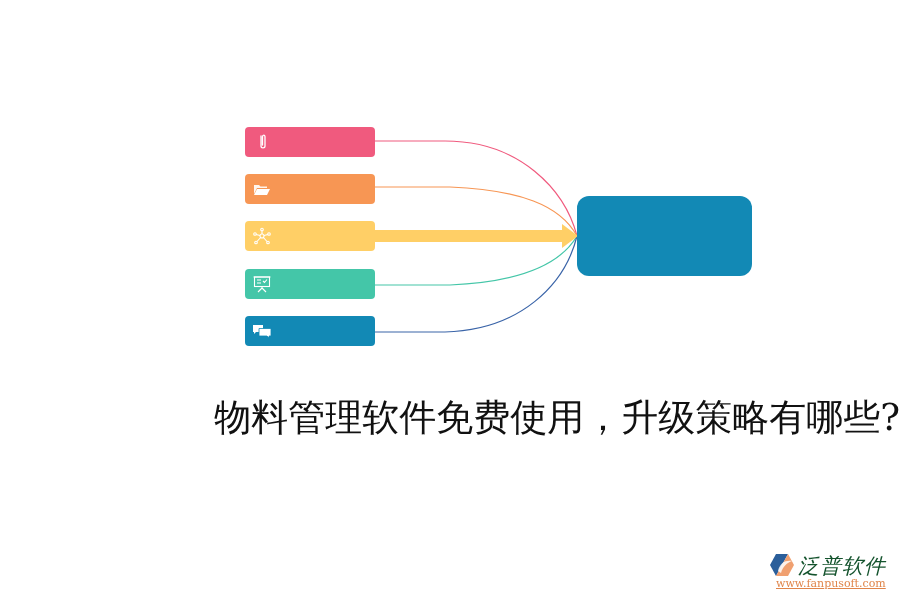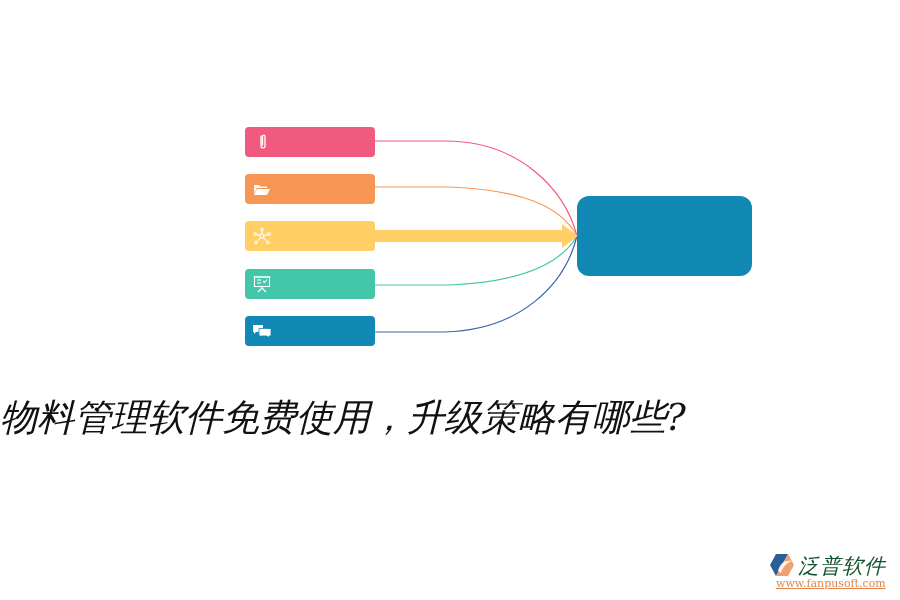--- a/index.html
+++ b/index.html
@@ -1,21 +1,21 @@
 <!DOCTYPE html>
 <html><head>
   <meta charset="utf-8">
   <style>
     html, body { margin:0; padding:0; }
     body { width:900px; height:600px; background:#ffffff; position:relative; overflow:hidden; font-family:"DejaVu Sans", sans-serif; }
     .node { position:absolute; left:245px; width:130px; height:30px; border-radius:4px; }
     .node .icon { position:absolute; left:7px; top:6px; width:20px; height:18px; }
     #links { position:absolute; left:0; top:0; }
     .hub { position:absolute; left:577px; top:196px; width:175px; height:80px; border-radius:12px; }
-    .title { position:absolute; left:0; width:900px; top:393px; text-align:left; font-family:"DejaVu Serif", "Liberation Serif", serif; font-size:37px; color:#111; letter-spacing:0px;font-style:italic; }
+    .title { position:absolute; left:0; width:900px; top:393px; text-align:right; font-family:"DejaVu Serif", "Liberation Serif", serif; font-size:37px; color:#111; letter-spacing:0px; }
     .logo { position:absolute; left:768px; top:552px; width:125px; height:40px; }
     .logo .brand { position:absolute; left:30px; top:0px; font-size:21px; color:#14532d; font-family:"DejaVu Sans", sans-serif; letter-spacing:1px;font-style:italic; }
     .logo .url { position:absolute; left:8px; top:25px; font-size:11px; color:#e0854a; font-family:"DejaVu Serif", serif;text-decoration:underline; }
   </style>
 </head>
 <body>
 
 <svg id="links" width="900" height="600">
   <path d="M375 141 L445 141 C520 141 565 190 577 236" fill="none" stroke="#f05a7e" stroke-width="1.2"></path>
   <path d="M375 187 L450 187 C520 190 560 205 577 236" fill="none" stroke="#f79654" stroke-width="1.2"></path>

